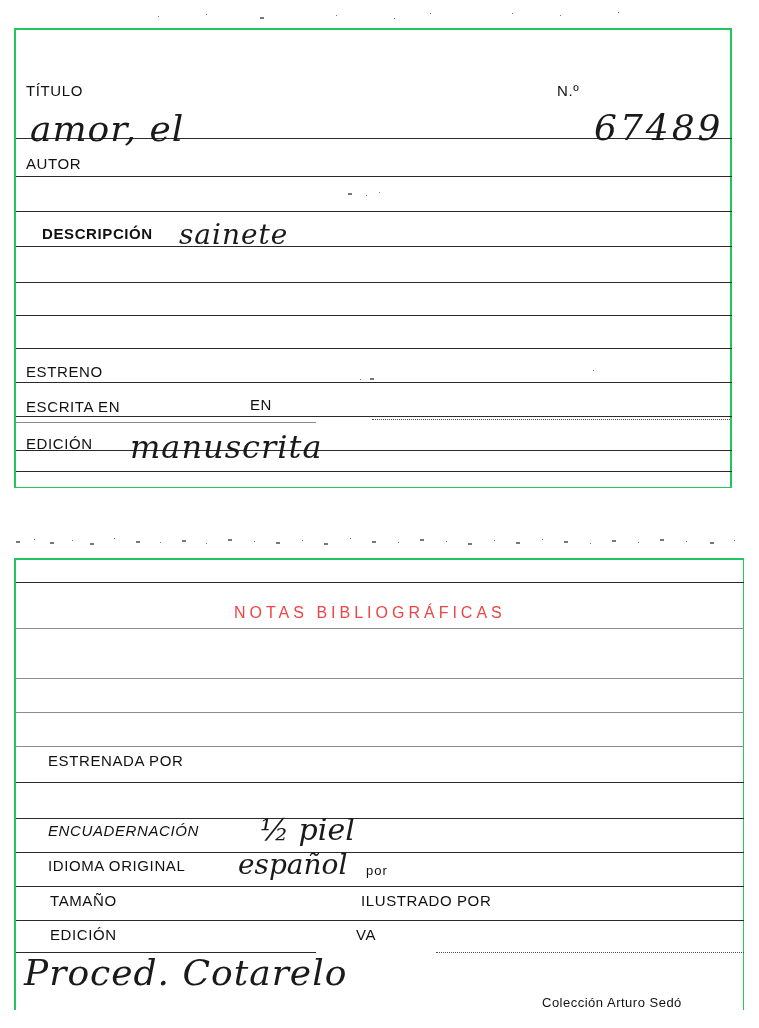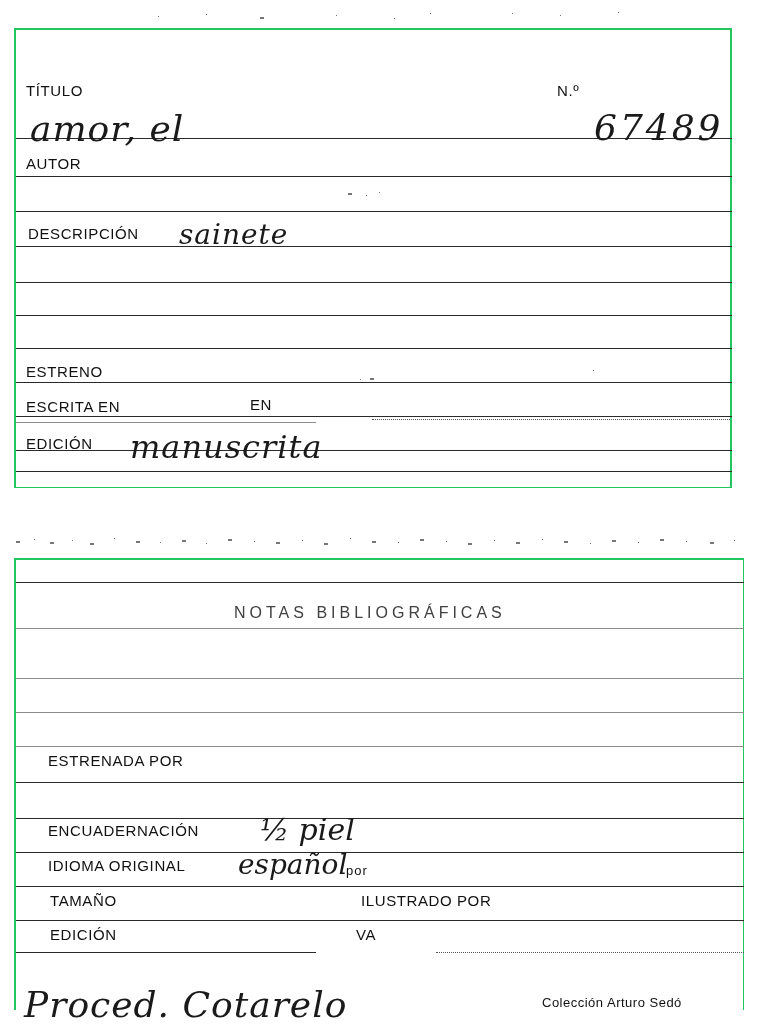--- a/index.html
+++ b/index.html
@@ -59,37 +59,37 @@
 
   
   .lbl {
     position: absolute;
     font-size: 15px;
     letter-spacing: 0.6px;
     color: #111;
     white-space: nowrap;
     font-family: "Liberation Sans", sans-serif;
   }
-  .lbl.small { font-size: 13px; letter-spacing: 1px; }
+  .lbl.small { font-size: 13px; letter-spacing: 1px; margin-left: 20px; }
 
   
   .hand {
     position: absolute;
     font-family: "DejaVu Serif", serif;
     font-style: italic;
     color: #1a1a1a;
     white-space: nowrap;
     transform-origin: left bottom;
   }
 
   .notas-title {
     position: absolute;
     font-size: 16px;
     letter-spacing: 4px;
-    color: #404040;
+    color: #ef4444;
     white-space: nowrap;
   }
 
   .collection {
     position: absolute;
     font-size: 13px;
     letter-spacing: 0.5px;
     color: #111;
     white-space: nowrap;
   }
@@ -127,21 +127,21 @@
     <div class="rule" style="top:386px;width:716px;"></div>
     <div class="rule" style="top:420px;width:716px;"></div>
     <div class="rule" style="top:441px;width:716px;"></div>
 
     <div class="rule faint" style="top:392px;left:0px;width:300px;"></div>
     <div class="rule dotted" style="top:389px;left:356px;width:358px;"></div>
 
     <div class="lbl" style="left:10px;top:52px;">TÍTULO</div>
     <div class="lbl" style="left:541px;top:52px;">N.º</div>
     <div class="lbl" style="left:10px;top:125px;">AUTOR</div>
-    <div class="lbl" style="left:12px;top:195px;">DESCRIPCIÓN</div>
+    <div class="lbl" style="left:26px;top:195px;font-weight:bold;">DESCRIPCIÓN</div>
     <div class="lbl" style="left:10px;top:333px;">ESTRENO</div>
     <div class="lbl" style="left:10px;top:368px;">ESCRITA EN</div>
     <div class="lbl" style="left:234px;top:366px;">EN</div>
     <div class="lbl" style="left:10px;top:405px;">EDICIÓN</div>
 
     <div class="hand" style="left:14px;top:78px;font-size:36px;letter-spacing:1px;">amor, el</div>
     <div class="hand" style="left:578px;top:53px;font-size:36px;letter-spacing:3px;margin-top:24px;">67489</div>
     <div class="hand" style="left:163px;top:188px;font-size:28px;letter-spacing:1px;">sainete</div>
     <div class="hand" style="left:114px;top:398px;font-size:32px;letter-spacing:1px;">manuscrita</div>
 
@@ -220,28 +220,28 @@
     <div class="rule" style="top:292px;width:728px;"></div>
     <div class="rule" style="top:326px;width:728px;"></div>
     <div class="rule" style="top:360px;width:728px;"></div>
     <div class="rule dotted" style="top:392px;left:420px;width:308px;"></div>
     <div class="rule" style="top:392px;left:0px;width:300px;"></div>
 
     <div class="notas-title" style="left:218px;top:44px;">NOTAS BIBLIOGRÁFICAS</div>
 
 
     <div class="lbl" style="left:32px;top:192px;">ESTRENADA POR</div>
-    <div class="lbl" style="left:32px;top:262px;">ENCUADERNACIÓN</div>
+    <div class="lbl" style="left:32px;top:262px;font-style:italic;">ENCUADERNACIÓN</div>
     <div class="lbl" style="left:32px;top:297px;">IDIOMA ORIGINAL</div>
     <div class="lbl small" style="left:330px;top:303px;">por</div>
     <div class="lbl" style="left:34px;top:332px;">TAMAÑO</div>
     <div class="lbl" style="left:345px;top:332px;">ILUSTRADO POR</div>
     <div class="lbl" style="left:34px;top:366px;">EDICIÓN</div>
     <div class="lbl" style="left:340px;top:366px;">VA</div>
 
     <div class="hand" style="left:222px;top:288px;font-size:28px;">español</div>
     <div class="hand" style="left:244px;top:252px;font-size:30px;">½ piel</div>
-    <div class="hand" style="left:8px;top:392px;font-size:36px;letter-spacing:1px;margin-top:32px;">Proced. Cotarelo</div>
+    <div class="hand" style="left:8px;top:392px;font-size:36px;letter-spacing:1px;">Proced. Cotarelo</div>
   </div>
 
   <div class="collection" style="left:542px;top:995px;">Colección Arturo Sedó</div>
 
 </div>
 
 </body></html>

